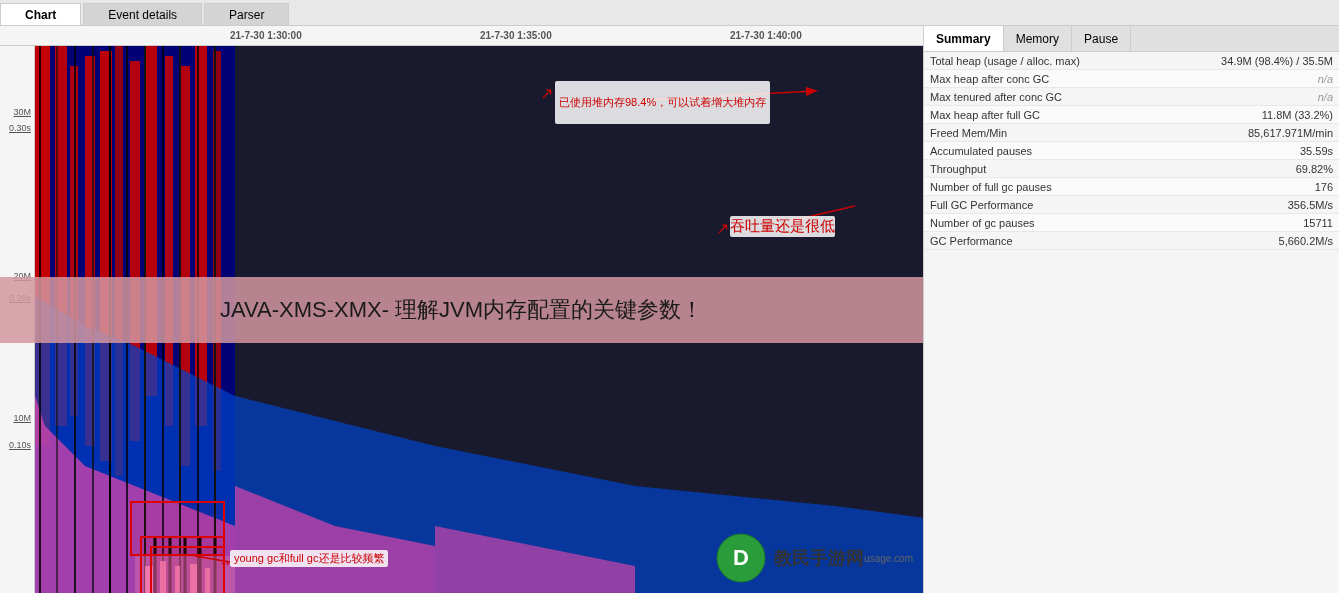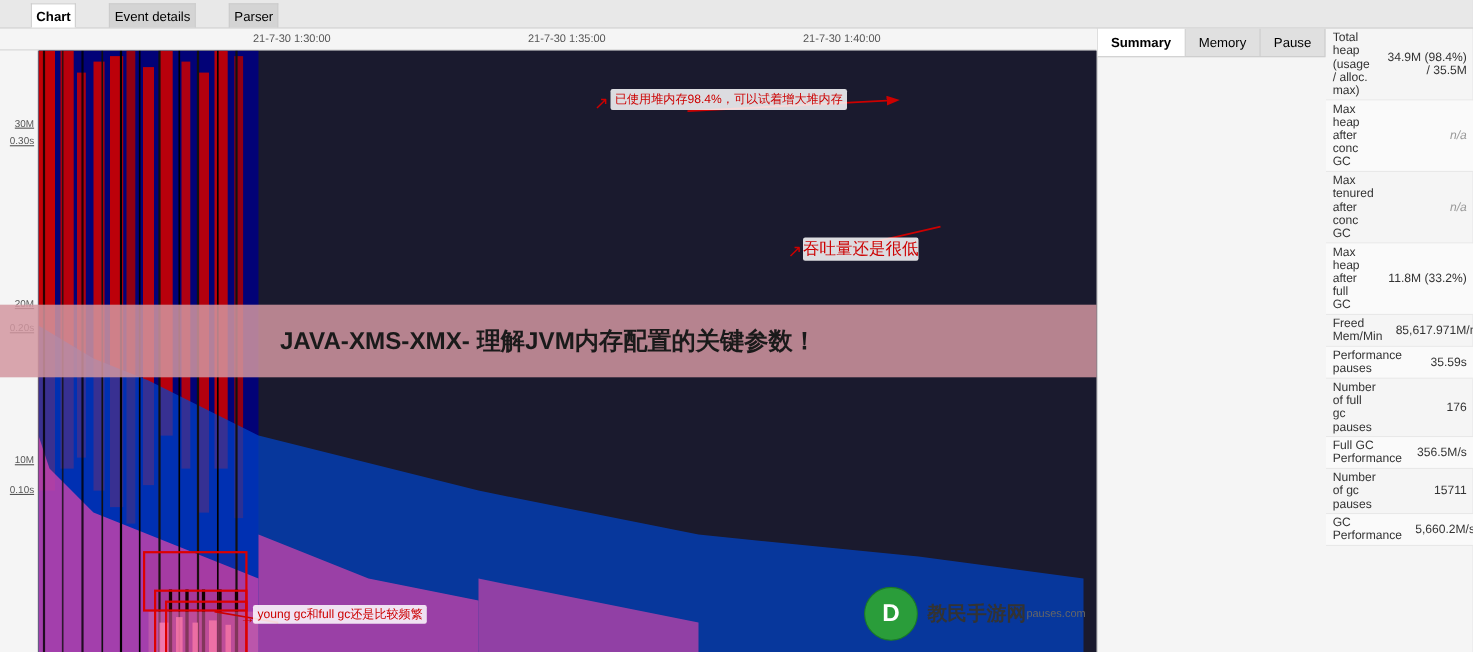--- a/index.html
+++ b/index.html
@@ -17,31 +17,30 @@
     
     .tab-bar {
       display: flex;
       background: #e8e8e8;
       border-bottom: 1px solid #ccc;
       height: 26px;
       align-items: flex-end;
       padding-left: 0;
     }
     .tab {
-      padding: 4px 4px;
+      padding: 4px 24px;
       border: 1px solid #ccc;
       border-bottom: none;
       background: #d4d4d4;
       cursor: pointer;
       font-size: 12px;
       height: 22px;
       display: flex;
       align-items: center;
       margin-right: 2px;
-      margin-left: 28px;
     }
     .tab.active {
       background: #ffffff;
       font-weight: bold;
     }
 
     
     .main-content {
       display: flex;
       flex: 1;
@@ -62,20 +61,21 @@
       top: 0;
       left: 0;
       right: 0;
       height: 20px;
       background: #f5f5f5;
       border-bottom: 1px solid #ccc;
       display: flex;
       align-items: center;
       font-size: 11px;
       color: #555;
+      font-weight: bold;
     }
 
     .time-label {
       position: absolute;
       font-size: 10px;
       color: #555;
     }
 
     
     .chart-canvas {
@@ -128,21 +128,21 @@
     
     .banner {
       position: absolute;
       left: 0;
       right: 0;
       top: 50%;
       transform: translateY(-50%);
       background: rgba(210, 150, 160, 0.85);
       color: #1a1a1a;
       font-size: 22px;
-      font-weight: bold;
+      font-weight: normal;
       text-align: center;
       padding: 18px 0;
       z-index: 10;
     }
 
     
     .watermark {
       position: absolute;
       bottom: 10px;
       right: 10px;
@@ -164,25 +164,25 @@
       font-weight: bold;
       color: #333;
     }
     .watermark-subtitle {
       font-size: 10px;
       color: #666;
     }
 
     
     .right-panel {
-      width: 342px;
+      width: 416px;
       background: #f5f5f5;
       border-left: 1px solid #ccc;
       display: flex;
-      flex-direction: row;
+      flex-direction: column;
     }
 
     .right-tabs {
       display: flex;
       background: #e0e0e0;
       border-bottom: 1px solid #ccc;
       height: 26px;
     }
     .right-tab {
       padding: 4px 12px;
@@ -333,21 +333,21 @@
           </marker>
         </defs>
       </svg>
 
       
       <div class="red-box" style="position:absolute; left:95px; top:455px; width:95px; height:55px; border:2px solid #dd0000;"></div>
       <div class="red-box" style="position:absolute; left:105px; top:490px; width:85px; height:60px; border:2px solid #dd0000;"></div>
       <div class="red-box" style="position:absolute; left:115px; top:500px; width:75px; height:55px; border:2px solid #dd0000;"></div>
     </div>
 
-    <div class="annotation" style="top:55px; left:555px; color:#cc0000; font-size:11px; background:rgba(255,255,255,0.85); padding:2px 4px;">
+    <div class="annotation" style="top:55px; left:555px; color:#cc0000; font-size:11px; background:rgba(255,255,255,0.85); padding:14px 4px;">
       已使用堆内存98.4%，可以试着增大堆内存
     </div>
     <div style="position:absolute; top:58px; left:540px; color:#cc0000; font-size:16px;">↗</div>
 
     <div class="annotation" style="top:190px; left:730px; color:#cc0000; font-size:15px; background:rgba(255,255,255,0.85); padding:1px 0;">
       吞吐量还是很低
     </div>
     <div style="position:absolute; top:193px; left:716px; color:#cc0000; font-size:16px;">↗</div>
 
     <div class="annotation" style="top:524px; left:230px; color:#cc0000; font-size:11px; background:rgba(255,255,255,0.85); padding:1px 4px;">
@@ -359,21 +359,21 @@
       <span>JAVA-XMS-XMX- 理解JVM内存配置的关键参数！</span>
     </div>
 
     <div class="watermark">
       <svg class="watermark-logo" viewBox="0 0 50 50" xmlns="http://www.w3.org/2000/svg">
         <circle cx="25" cy="25" r="24" fill="#2a9d3a" stroke="#1a7a28" stroke-width="1"></circle>
         <text x="25" y="32" text-anchor="middle" font-size="22" fill="white" font-weight="bold">D</text>
       </svg>
       <div class="watermark-text">
         <span class="watermark-title">教民手游网</span>
-        <span class="watermark-subtitle">pauses.com</span>
+        <span class="watermark-subtitle">usage.com</span>
       </div>
     </div>
   </div>
 
   <div class="right-panel">
     <div class="right-tabs">
       <div class="right-tab active">Summary</div>
       <div class="right-tab">Memory</div>
       <div class="right-tab">Pause</div>
     </div>
@@ -393,22 +393,26 @@
         </div>
         <div class="summary-row">
           <span class="summary-key">Max heap after full GC</span>
           <span class="summary-value">11.8M (33.2%)</span>
         </div>
         <div class="summary-row">
           <span class="summary-key">Freed Mem/Min</span>
           <span class="summary-value">85,617.971M/min</span>
         </div>
         <div class="summary-row">
-          <span class="summary-key">Performance pauses</span>
+          <span class="summary-key">Accumulated pauses</span>
           <span class="summary-value">35.59s</span>
+        </div>
+        <div class="summary-row">
+          <span class="summary-key">Throughput</span>
+          <span class="summary-value">69.82%</span>
         </div>
         <div class="summary-row">
           <span class="summary-key">Number of full gc pauses</span>
           <span class="summary-value">176</span>
         </div>
         <div class="summary-row">
           <span class="summary-key">Full GC Performance</span>
           <span class="summary-value">356.5M/s</span>
         </div>
         <div class="summary-row">

